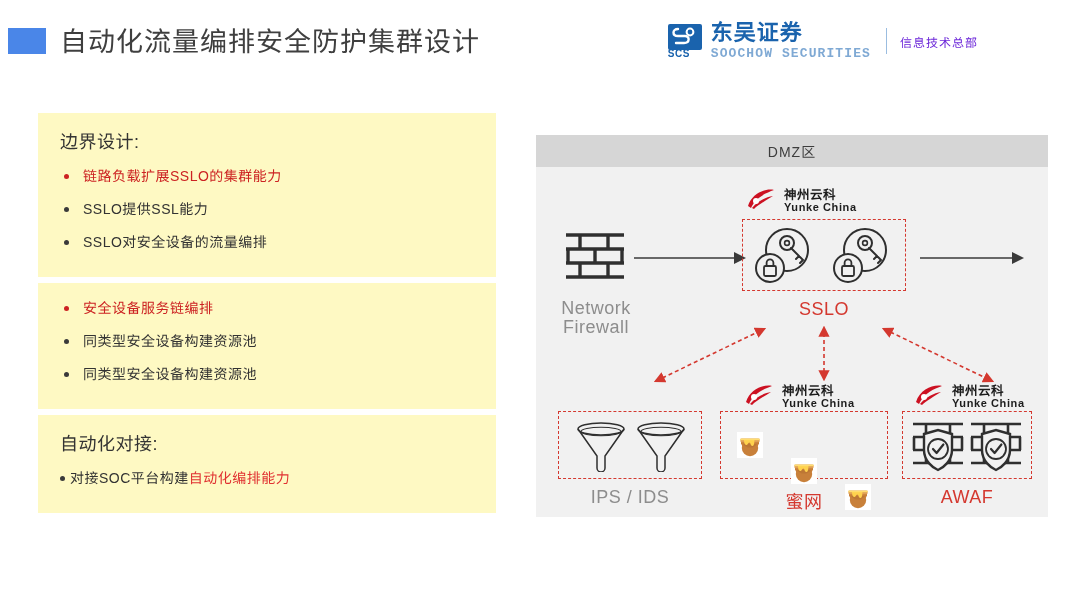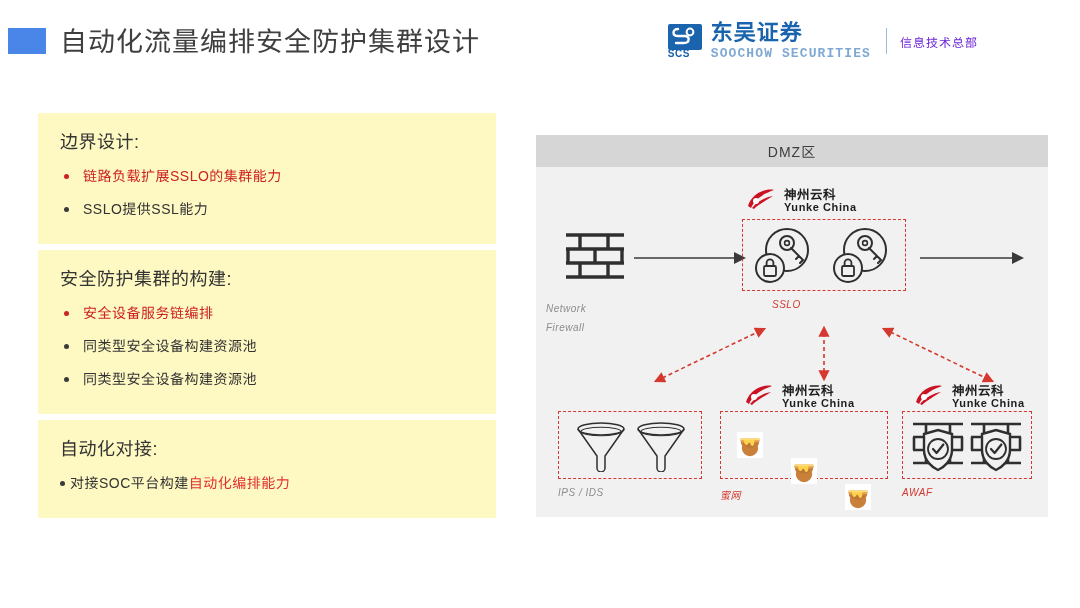--- a/index.html
+++ b/index.html
@@ -204,25 +204,24 @@
 
   
   .dashed-box {
     position: absolute;
     border: 1px dashed #d4382f;
     box-sizing: border-box;
   }
 
   .node-label {
     position: absolute;
-    font-size: 10px;
-    text-align: left;
+    font-size: 18px;
+    text-align: center;
     letter-spacing: 0.5px;
     white-space: nowrap;
-    font-style: italic;
   }
   .node-label.gray { color: #8d8d8d; }
   .node-label.red  { color: #d4382f; }
 
   .icon-wrap { position: absolute; }
 
   
   .honey-pot {
     width: 26px;
     height: 26px;
@@ -261,24 +260,27 @@
   <div class="content-block">
     <div class="block-heading">边界设计:</div>
     <div class="bullet-row accent">
       <span class="bullet-dot"></span>
       <span class="bullet-text">链路负载扩展SSLO的集群能力</span>
     </div>
     <div class="bullet-row">
       <span class="bullet-dot"></span>
       <span class="bullet-text">SSLO提供SSL能力</span>
     </div>
+    <div class="bullet-row">
+      <span class="bullet-dot"></span>
+      <span class="bullet-text">SSLO对安全设备的流量编排</span>
+    </div>
   </div>
 
   <div class="content-block">
-    <div class="block-heading">安全防护集群的构建:</div>
     <div class="bullet-row accent">
       <span class="bullet-dot"></span>
       <span class="bullet-text">安全设备服务链编排</span>
     </div>
     <div class="bullet-row">
       <span class="bullet-dot"></span>
       <span class="bullet-text">同类型安全设备构建资源池</span>
     </div>
     <div class="bullet-row">
       <span class="bullet-dot"></span>

